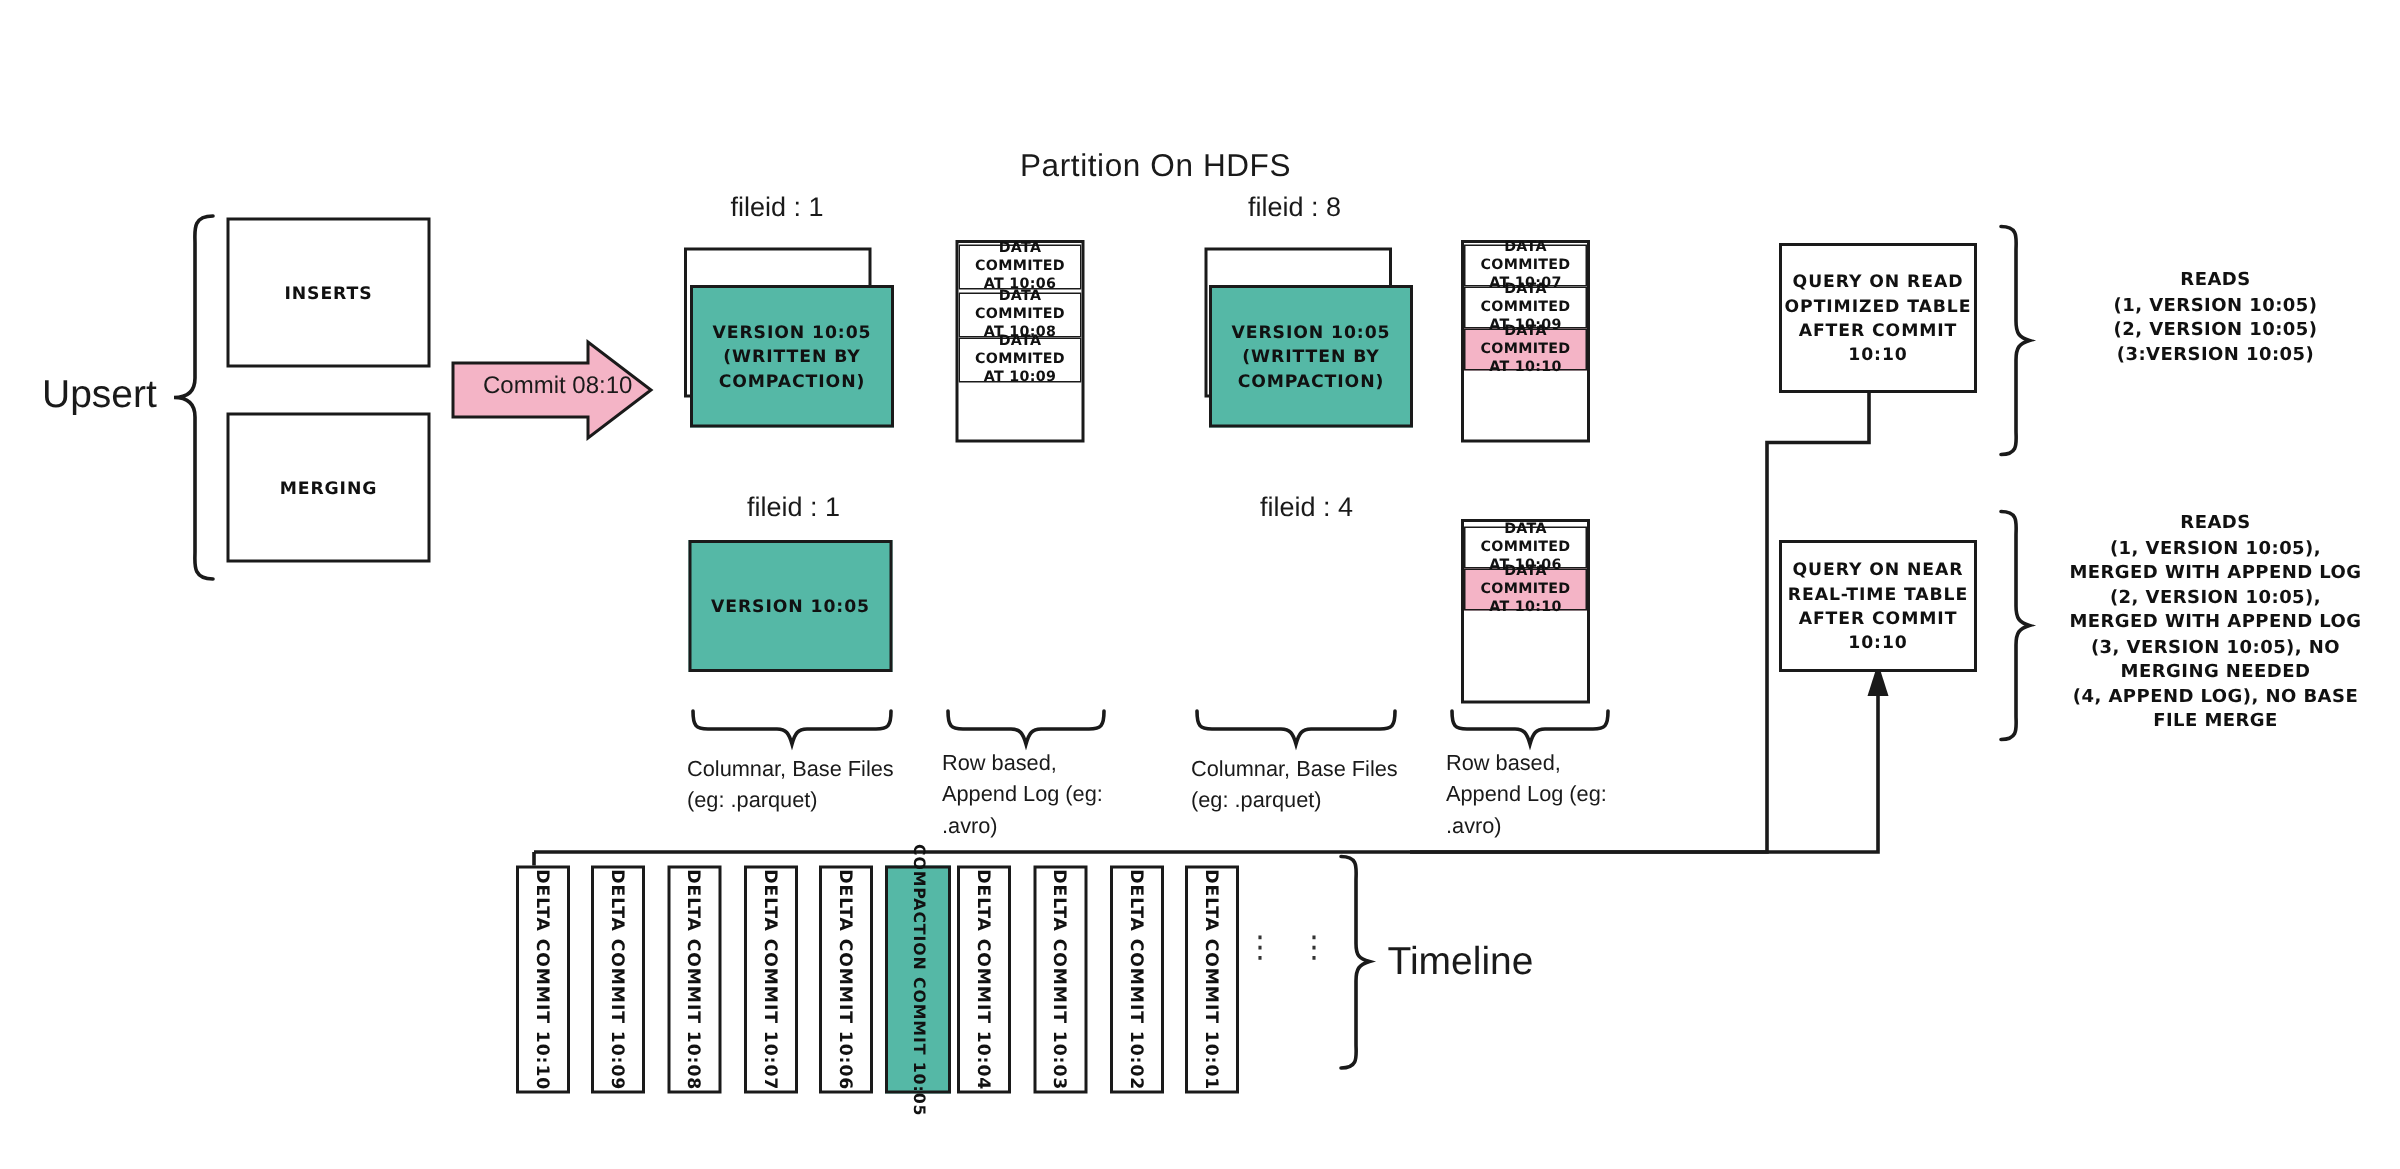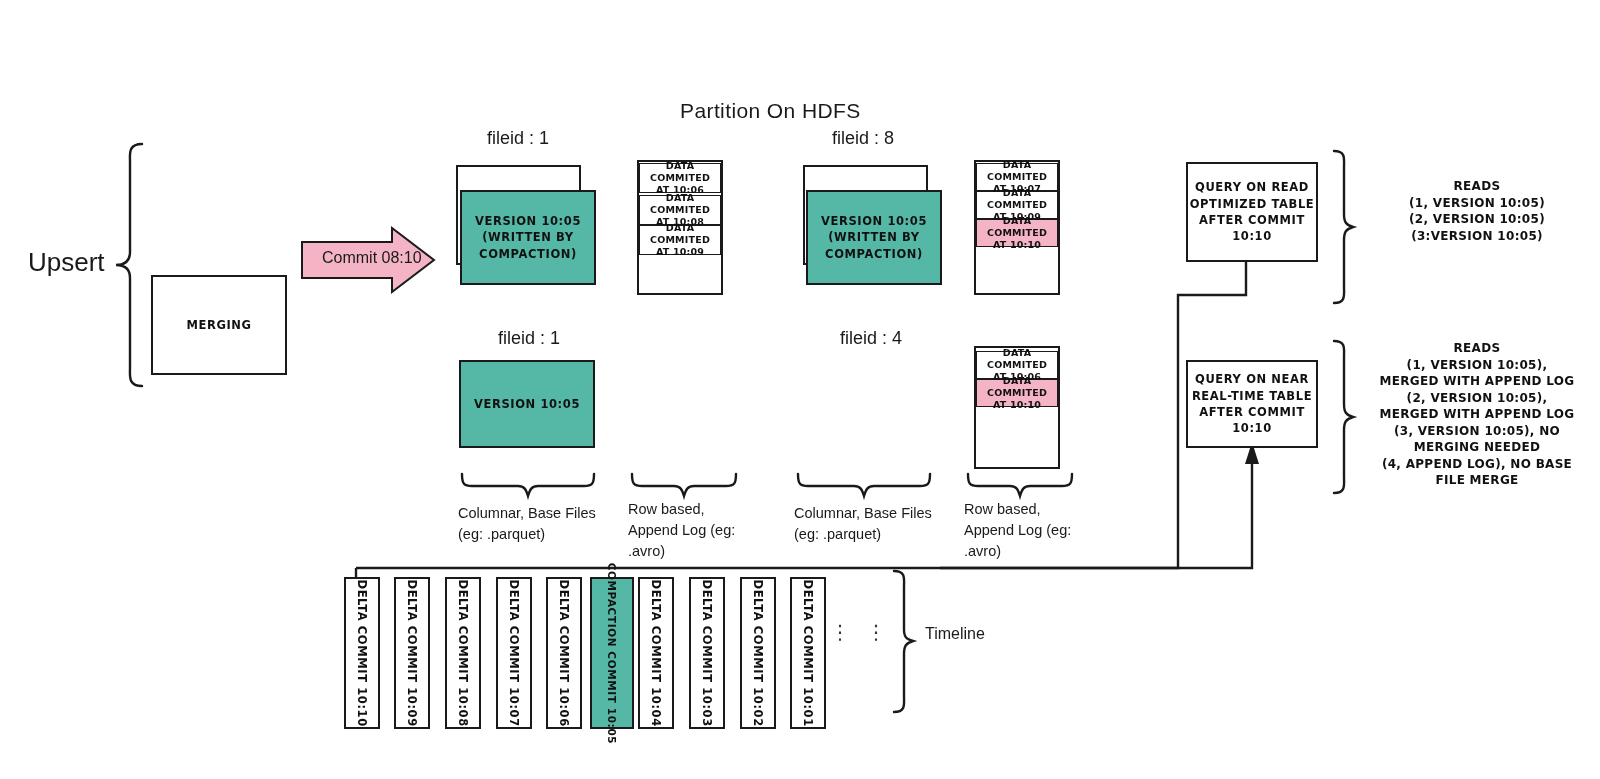--- a/index.html
+++ b/index.html
@@ -26,21 +26,21 @@
     color: #1a1a1a;
     white-space: nowrap;
     font-weight: 400;
   }
   .label-hand {
     font-size: 18px;
     color: #1a1a1a;
     white-space: nowrap;
   }
   .upsert-label { font-size: 26px; color: #1a1a1a; }
-  .timeline-label { font-size: 16px; color: #1a1a1a; }
+  .timeline-label { font-size: 26px; color: #1a1a1a; }
   .caption {
     font-size: 14.5px;
     line-height: 1.45;
     color: #1a1a1a;
   }
   .boxed-text {
     font-family: "DejaVu Sans", sans-serif;
     font-weight: 700;
     font-size: 11.5px;
     letter-spacing: .6px;
@@ -116,20 +116,23 @@
 <div id="canvas">
 
   <div class="abs title" style="left:680px; top:60px;margin-top:39px;">Partition On HDFS</div>
 
   <div class="abs upsert-label" style="left:28px; top:247px;">Upsert</div>
 
   <svg class="abs" style="left:112px; top:140px;" width="34" height="250">
     <path d="M30 4 C16 4 18 14 18 22 L18 112 C18 122 12 125 4 125 C12 125 18 128 18 138 L18 228 C18 236 16 246 30 246" fill="none" stroke="#1a1a1a" stroke-width="2.4" stroke-linecap="round"></path>
   </svg>
 
+  <div class="abs plainbox" style="left:151px; top:145px; width:136px; height:100px;">
+    <span class="boxed-text">INSERTS</span>
+  </div>
 
   <div class="abs plainbox" style="left:151px; top:275px; width:136px; height:100px;">
     <span class="boxed-text">MERGING</span>
   </div>
 
   <div class="abs" style="left:300px; top:225px; width:136px; height:70px;">
     <svg width="136" height="70">
       <polygon points="2,17 92,17 92,3 134,35 92,67 92,53 2,53" fill="#F4B4C6" stroke="#1a1a1a" stroke-width="2"></polygon>
     </svg>
     <div class="abs label-hand" style="left:22px; top:24px; font-size:16px;">Commit 08:10</div>

